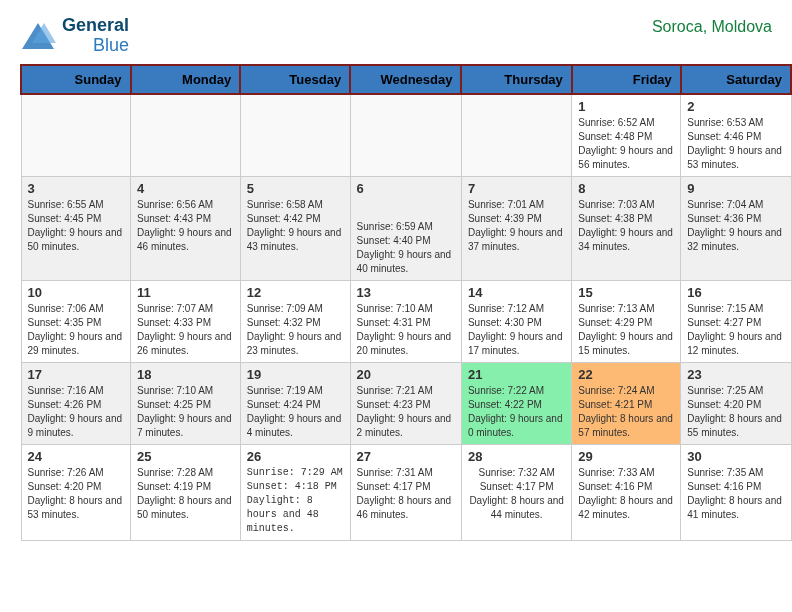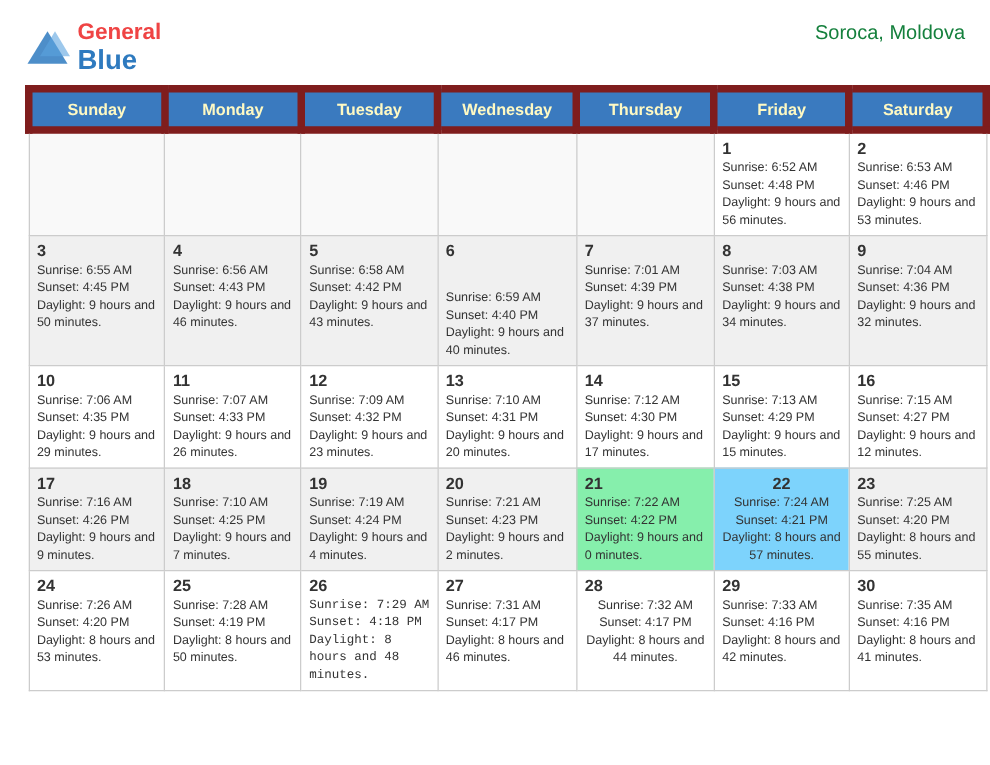--- a/index.html
+++ b/index.html
@@ -2,32 +2,32 @@
 <html><head>
   <meta charset="utf-8">
   <style>
     * { box-sizing: border-box; margin: 0; padding: 0; }
     body { font-family: Arial, sans-serif; background: #fff; width: 792px; min-height: 612px; }
     
     .header { display: flex; justify-content: space-between; align-items: flex-start; padding: 16px 20px 8px 20px; }
     
     .logo { display: flex; align-items: center; gap: 6px; }
     .logo-text { display: flex; flex-direction: column; line-height: 1.1; }
-    .logo-general { font-size: 18px; font-weight: bold; color: #ef4444; }
-    .logo-blue { font-size: 22px; font-weight: bold; color: #2e7abf; }
+    .logo-general { font-size: 18px; font-weight: bold; color: #0c4a6e; }
+    .logo-blue { font-size: 18px; font-weight: normal; color: #2e7abf; text-align: right; }
     .logo-icon { width: 36px; height: 30px; }
     
     .title-block { text-align: right; }
     .month-title { font-size: 36px; font-weight: normal; color: #333; }
     .location-subtitle { font-size: 16px; color: #15803d; margin-top: 2px; }
     
     .calendar { width: 100%; border-collapse: collapse; margin: 0 10px; }
     .calendar-wrapper { padding: 0 10px 10px 10px; }
     
-    .calendar th { background: #3a7abf; color: #fef9c3; text-align: center; padding: 6px 8px; font-size: 13px; font-weight: bold; border: 6px solid #7f1d1d; }
+    .calendar th { background: #3a7abf; color: #000000; text-align: right; padding: 6px 8px; font-size: 13px; font-weight: bold; border: 2px solid #7f1d1d; }
     
     .calendar td { border: 1px solid #ccc; vertical-align: top; padding: 4px 6px; width: 113px; min-height: 80px; font-size: 11px; color: #333; background: #fff; }
     
     .calendar td.empty { background: #f9f9f9; }
     
     .day-num { font-size: 13px; font-weight: bold; margin-bottom: 2px; }
     .day-info { font-size: 10px; line-height: 1.4; color: #333; }
     
     tr:nth-child(even) td:not(.empty) { background: #f5f5f5; }
   </style>
@@ -195,21 +195,21 @@
             <div class="day-info" style="white-space: pre-line;">Sunrise: 7:21 AM
 Sunset: 4:23 PM
 Daylight: 9 hours and 2 minutes.</div>
           </td>
           <td style="background: #86efac;">
             <div class="day-num">21</div>
             <div class="day-info" style="white-space: pre-line;">Sunrise: 7:22 AM
 Sunset: 4:22 PM
 Daylight: 9 hours and 0 minutes.</div>
           </td>
-          <td style="background: #7dd3fc; text-align: center;">
+          <td style="background: #fdba74;">
             <div class="day-num">22</div>
             <div class="day-info" style="white-space: pre-line;">Sunrise: 7:24 AM
 Sunset: 4:21 PM
 Daylight: 8 hours and 57 minutes.</div>
           </td>
           <td style="background: rgb(240, 240, 240);">
             <div class="day-num">23</div>
             <div class="day-info" style="white-space: pre-line;">Sunrise: 7:25 AM
 Sunset: 4:20 PM
 Daylight: 8 hours and 55 minutes.</div>

